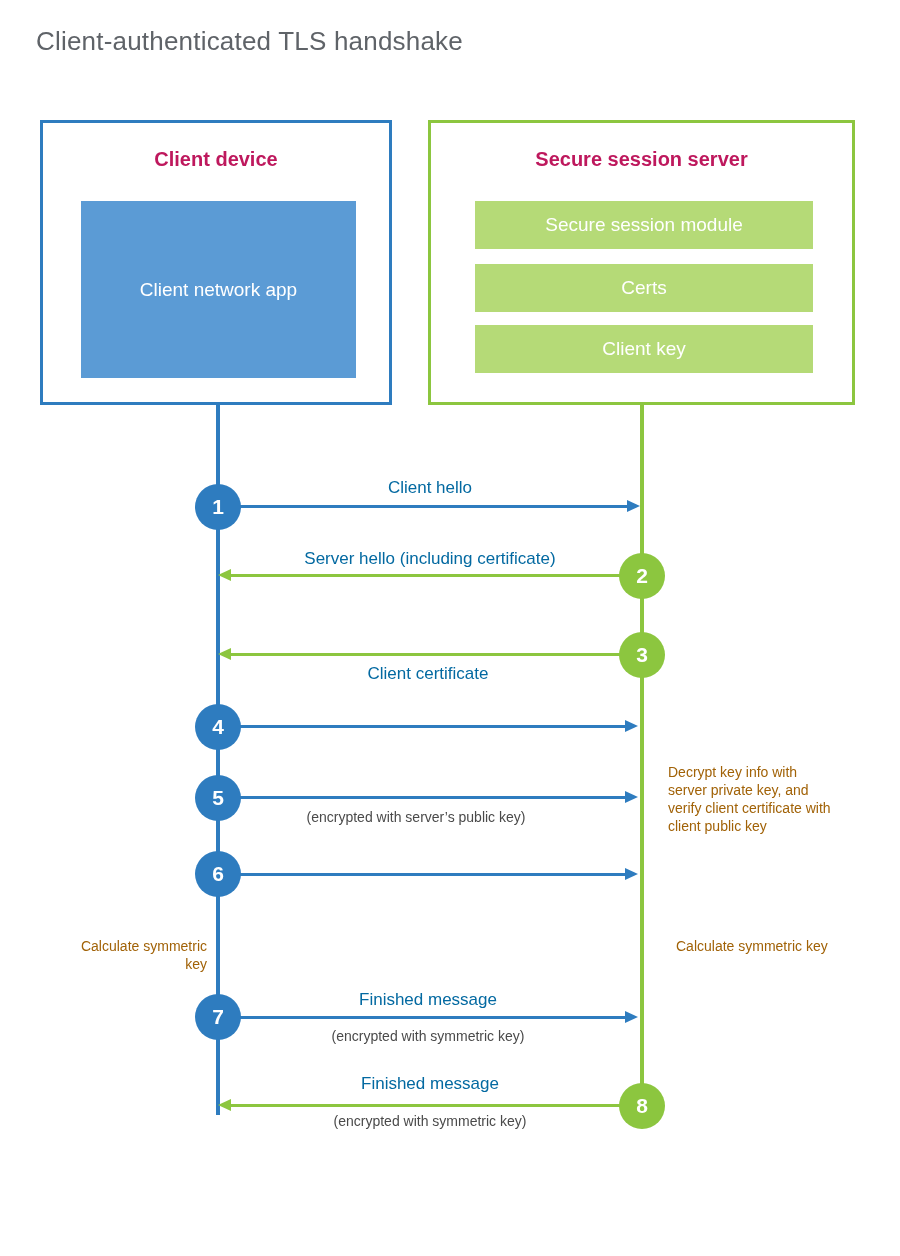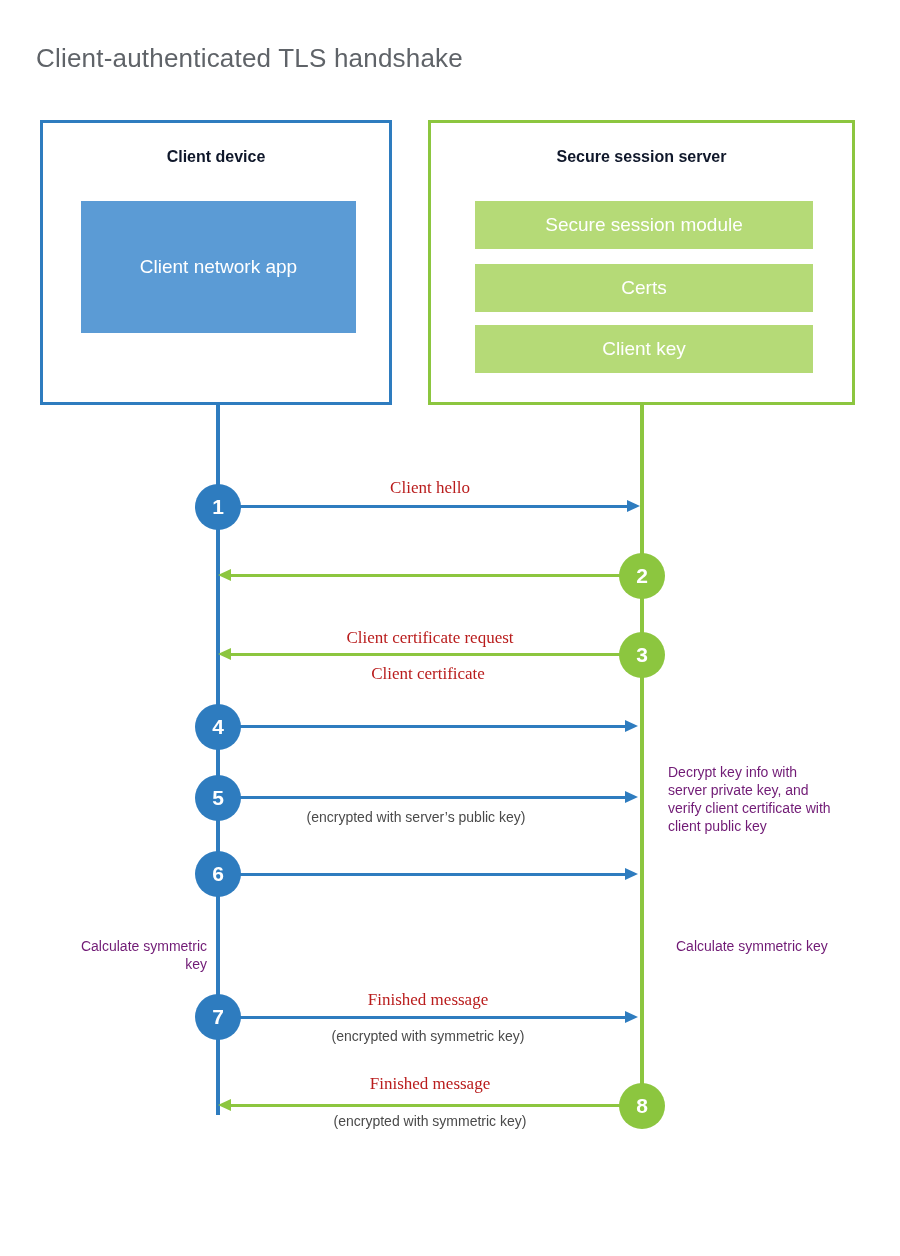--- a/index.html
+++ b/index.html
@@ -23,21 +23,20 @@
   
   #page-title {
     position: absolute;
     left: 36px;
     top: 26px;
     font-size: 26px;
     font-weight: 400;
     color: #5f6368;
     letter-spacing: 0.2px;
     white-space: nowrap;
-    margin-top: 17px;
   }
 
   
   .participant-box {
     position: absolute;
     background: #ffffff;
     box-sizing: border-box;
   }
   #client-box {
     left: 40px;
@@ -52,32 +51,32 @@
     width: 427px;
     height: 285px;
     border: 3px solid #8CC63F;
   }
   .box-title {
     position: absolute;
     left: 0;
     right: 0;
     top: 25px;
     text-align: center;
-    font-size: 16px;
+    font-size: 20px;
     font-weight: bold;
-    color: #0f172a;
+    color: #be185d;
   }
 
   
   #client-app-block {
     position: absolute;
     left: 38px;
     top: 78px;
     width: 275px;
-    height: 132px;
+    height: 177px;
     background: #5B9BD5;
     color: #ffffff;
     font-size: 19px;
     line-height: 26px;
     display: flex;
     align-items: center;
     justify-content: center;
     text-align: center;
     padding: 4px 10px;
     box-sizing: border-box;
@@ -113,23 +112,22 @@
   #server-lifeline {
     left: 640px;
     top: 405px;
     height: 700px;
     background: #8CC63F;
   }
   .msg-label {
     position: absolute;
     text-align: center;
     font-size: 17px;
-    color: #b91c1c;
+    color: #0369a1;
     white-space: nowrap;
-    font-family: Liberation Serif, serif;
   }
   .msg-sublabel {
     position: absolute;
     text-align: center;
     font-size: 14px;
     color: #4a4a4a;
     white-space: nowrap;
   }
   .msg-arrow {
     position: absolute;
@@ -170,21 +168,21 @@
     justify-content: center;
   }
   .step-circle.blue { background: #2E7CBF; }
   .step-circle.green { background: #8CC63F; }
 
   
   .side-note {
     position: absolute;
     font-size: 14px;
     line-height: 18px;
-    color: #701a75;
+    color: #a16207;
   }
   .side-note.right-align { text-align: right; }
   .side-note.left-align { text-align: left; }
 </style>
 </head>
 <body>
 
 <div id="canvas">
 
   <div id="page-title">Client-authenticated TLS handshake</div>
@@ -203,26 +201,26 @@
 
   <div id="client-lifeline" class="lifeline"></div>
   <div id="server-lifeline" class="lifeline"></div>
 
   <div class="msg-label" style="left:218px; top:478px; width:424px;">Client hello</div>
   <div class="msg-arrow blue" style="left:218px; top:505px; width:409px;">
     <div class="arrowhead right blue"></div>
   </div>
   <div class="step-circle blue" style="left:195px; top:484px;">1</div>
 
+  <div class="msg-label" style="left:218px; top:549px; width:424px;">Server hello (including certificate)</div>
   <div class="msg-arrow green" style="left:231px; top:574px; width:411px;">
     <div class="arrowhead left green"></div>
   </div>
   <div class="step-circle green" style="left:619px; top:553px;">2</div>
 
-  <div class="msg-label" style="left:218px; top:628px; width:424px;">Client certificate request</div>
   <div class="msg-arrow green" style="left:231px; top:653px; width:411px;">
     <div class="arrowhead left green"></div>
   </div>
   <div class="step-circle green" style="left:619px; top:632px;">3</div>
 
   <div class="msg-label" style="left:218px; top:664px; width:420px;text-align:center;">Client certificate</div>
   <div class="msg-arrow blue" style="left:218px; top:725px; width:407px;">
     <div class="arrowhead right blue"></div>
   </div>
   <div class="step-circle blue" style="left:195px; top:704px;">4</div>

